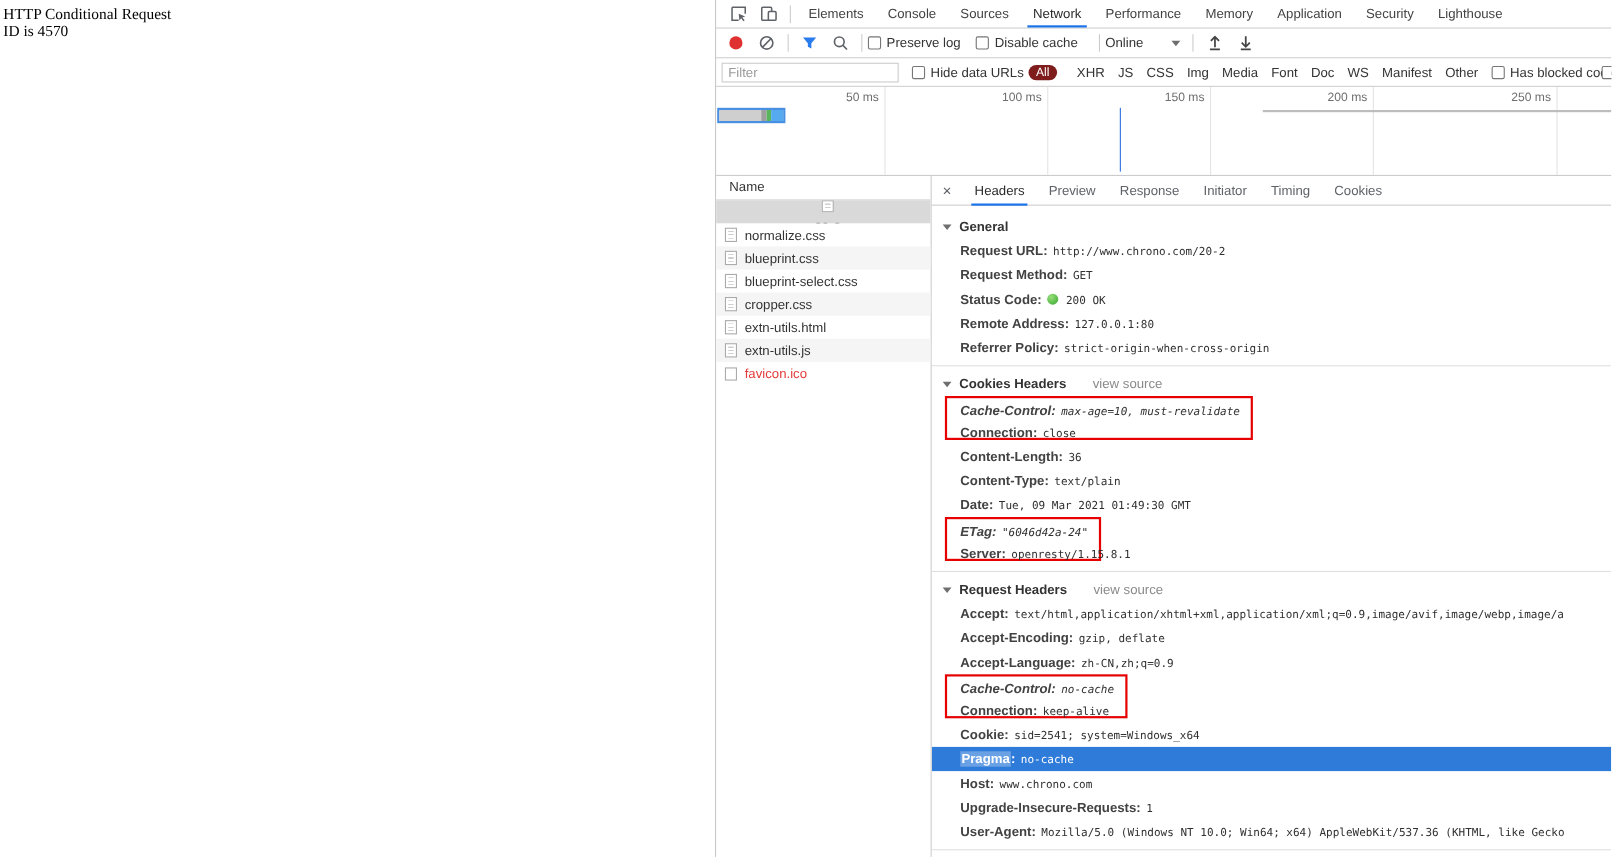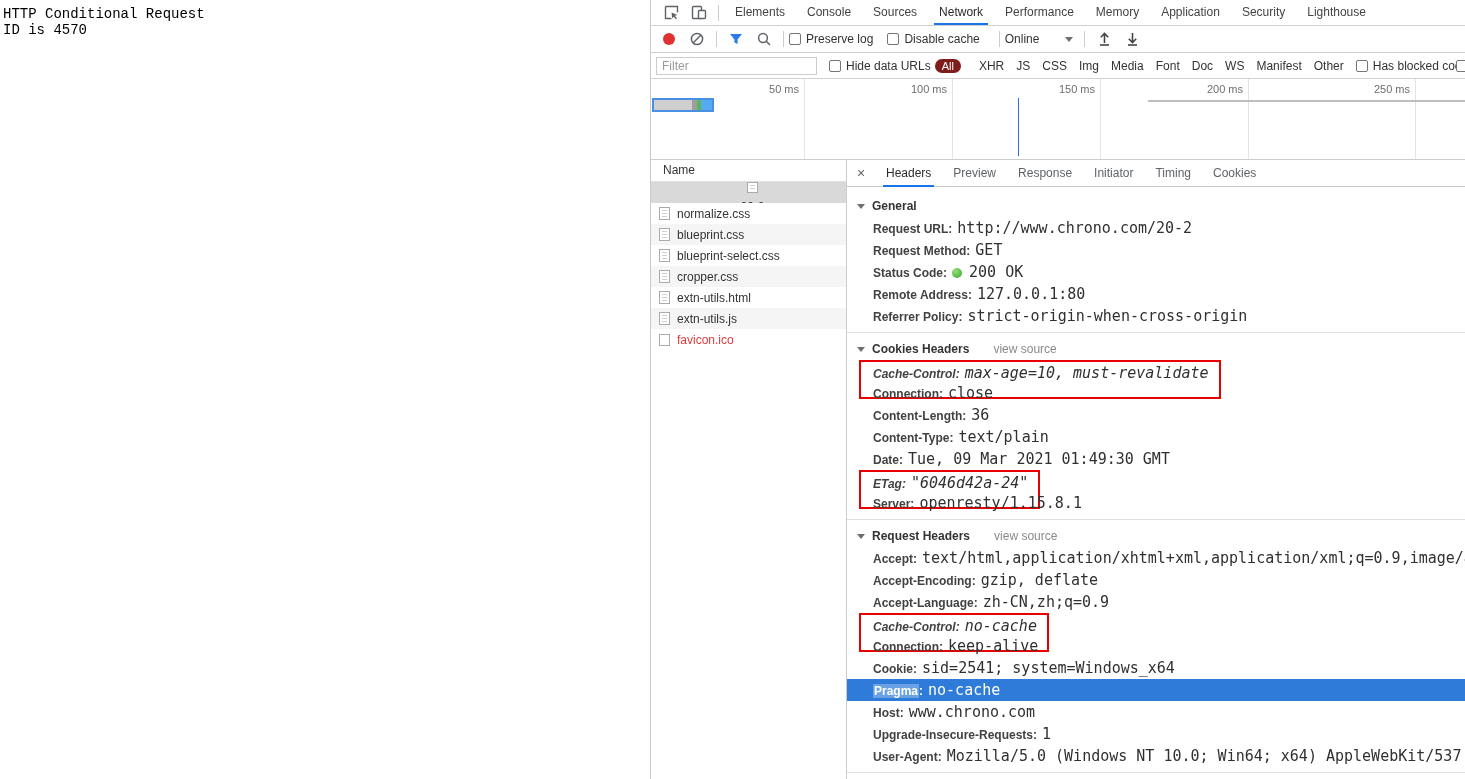--- a/index.html
+++ b/index.html
@@ -2,21 +2,21 @@
 <html><head>
 <meta charset="utf-8">
 <style>
   * { margin:0; padding:0; box-sizing:border-box; }
   html,body { width:1465px; height:779px; overflow:hidden; background:#fff;
               font-family:"Liberation Sans", sans-serif; }
   body { position:relative; font-size:12px; color:#333; }
 
   
   #left-page { position:absolute; left:0; top:0; width:650px; height:779px; background:#fff; }
-  #left-page .page-text { padding:6px 0 0 3px; font-family:Liberation Mono, monospace;
+  #left-page .page-text { padding:6px 0 0 3px; font-family:Liberation Serif, serif;
                           font-size:14px; line-height:16px; color:#000; white-space:pre; }
 
   
   #devtools { position:absolute; left:650px; top:0; width:815px; height:779px;
               border-left:1px solid #c9c9c9; background:#fff; display:flex; flex-direction:column; }
 
   
   .tabbar { height:26px; flex:0 0 26px; display:flex; align-items:center;
             border-bottom:1px solid #d0d0d0; padding-left:6px; }
   .icon-btn { width:28px; height:24px; display:flex; align-items:center; justify-content:center; }
@@ -91,21 +91,21 @@
 
   .detail-body { flex:1; overflow:hidden; padding-top:8px; }
   .section-title { height:22px; line-height:22px; padding-left:10px; font-weight:bold;
                    color:#333; display:flex; align-items:center; }
   .tri { width:0; height:0; border-left:4px solid transparent; border-right:4px solid transparent;
          border-top:5px solid #6e6e6e; margin-right:7px; flex:0 0 8px; }
   .view-source { font-weight:normal; color:#8a8a8a; margin-left:24px; }
   .hrow { height:22px; line-height:22px; padding-left:26px; white-space:nowrap; color:#222;
           position:relative; }
   .hname { font-weight:bold; color:#424242; margin-right:5px; }
-  .hval { font-family:"DejaVu Sans Mono", monospace; font-size:15px; color:#303030; }
+  .hval { font-family:"DejaVu Sans Mono", monospace; font-size:10px; color:#303030; }
   .boxwrap { display:inline-block; border:2px solid #e60000; padding:0 10px 12px 12px;
              margin-left:-14px; line-height:22px;font-style:italic; }
   .hrow.sel-blue { background:#2f7bd9; color:#fff; }
   .hrow.sel-blue .hname, .hrow.sel-blue .hval { color:#fff; }
   .selword { background:#6aa1e4; padding:0 1px; }
   .divider { border-top:1px solid #e0e0e0; margin:5px 0; }
   .status-dot { display:inline-block; width:10px; height:10px; border-radius:50%;
                 background:radial-gradient(circle at 35% 30%, #96df7a, #35a62d);
                 margin-right:7px; vertical-align:-1px; }
   svg { display:block; }

